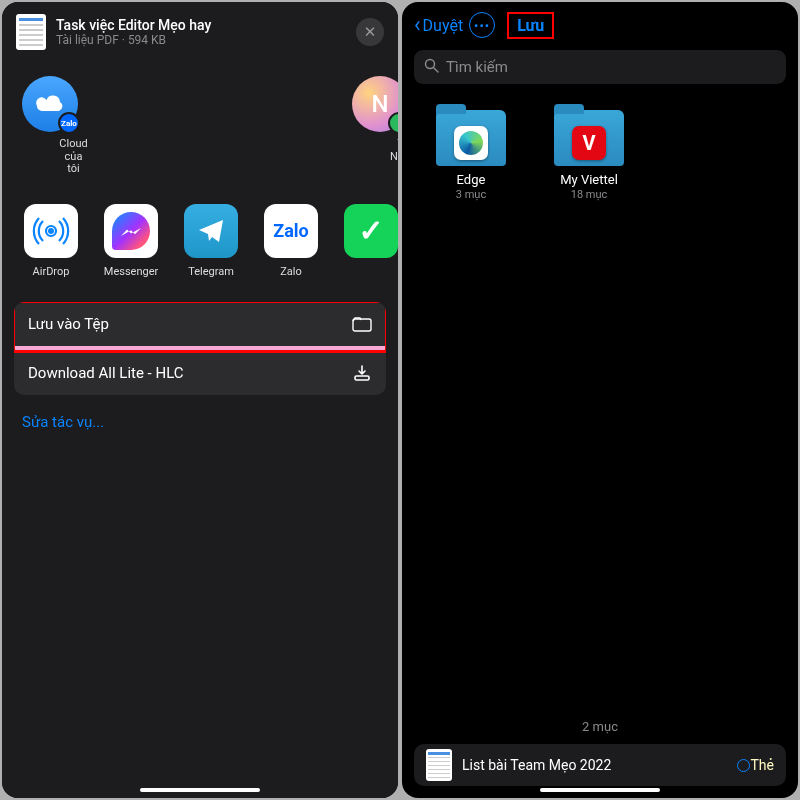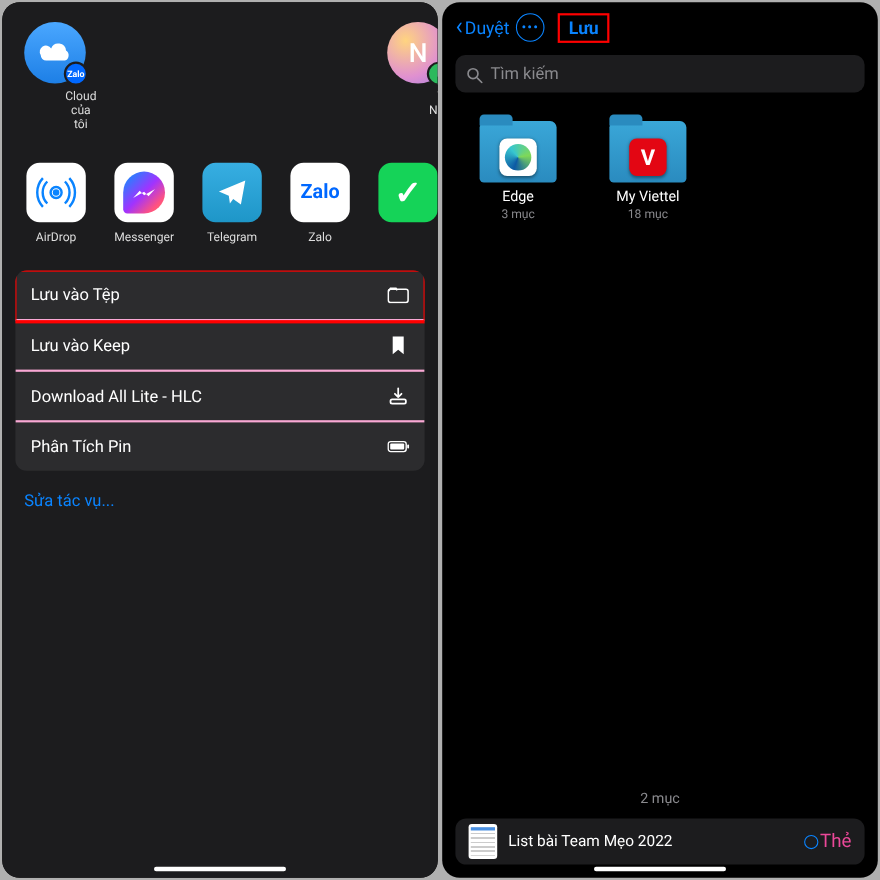--- a/index.html
+++ b/index.html
@@ -80,64 +80,74 @@
   .airdrop svg{ width:40px; height:40px;}
   .messenger { background:#fff;}
   .messenger-inner { width:38px; height:38px; border-radius:50% 50% 50% 10%; background:linear-gradient(135deg,#0099ff,#a033ff 50%,#ff5280 80%,#ff7061); position:relative;}
   .messenger-inner::after{content:"";position:absolute;top:16px;left:9px;width:20px;height:8px;background:#fff;clip-path:polygon(0 100%,30% 20%,50% 70%,100% 0,70% 80%,50% 30%);}
   .telegram { background:linear-gradient(#37aee2,#1e96c8); }
   .telegram svg{width:32px;height:32px;}
   .zalo-app { background:#fff; color:#0068ff; font-size:18px;}
   .green-app { background:#15d358; color:#fff; font-size:30px;}
   .app-label { color:#ddd; font-size:11px; text-align:left; }
   .action-list { margin:20px 12px 0 12px; background:#2c2c2e; border-radius:10px; overflow:hidden;}
-  .action-row { display:flex; align-items:center; justify-content:space-between; padding:13px 14px; border-bottom:2px solid #f9a8d4; color:#fff; font-size:15px;}
+  .action-row { display:flex; align-items:center; justify-content:space-between; padding:13px 14px; border-bottom:5px solid #f9a8d4; color:#fff; font-size:15px;}
   .action-row:last-child{border-bottom:none;}
   .action-row.highlighted { outline:3px solid #ff0000; outline-offset:-1px; position:relative; z-index:2;}
   .action-icon { color:#fff; width:20px; display:flex; justify-content:center;}
   .edit-actions { padding:18px 20px; color:#0a84ff; font-size:15px;}
   .home-indicator { position:absolute; bottom:6px; left:50%; transform:translateX(-50%); width:120px; height:4px; border-radius:3px; background:#fff;}
   
   .files-header {
     display:flex; align-items:center; padding:10px 12px 6px 12px; gap:6px;
   }
   .back-btn { color:#0a84ff; font-size:16px; display:flex; align-items:center; gap:2px;}
   .chevron-left { font-size:22px; line-height:1;}
   .files-title { flex:1; text-align:center; color:#fff; font-size:16px; font-weight:600; padding:1px 6px;}
   .files-title-box { outline:2px solid #ff0000; padding:2px 6px; display:inline-block;}
   .more-btn { width:26px; height:26px; border-radius:50%; border:1.5px solid #0a84ff; color:#0a84ff; display:flex; align-items:center; justify-content:center; font-size:13px; letter-spacing:1px; margin-right:8px;}
   .save-btn { color:#0a84ff; font-size:16px; font-weight:700; padding:2px 4px; }
   .save-box { outline:2px solid #ff0000; padding:2px 4px;}
-  .search-bar { margin:6px 12px 8px 12px; background:#1c1c1e; border-radius:9px; padding:8px 10px; display:flex; align-items:flex-end; gap:7px; color:#8a8a8e; font-size:15px;}
+  .search-bar { margin:6px 12px 8px 12px; background:#1c1c1e; border-radius:9px; padding:8px 10px; display:flex; align-items:flex-start; gap:7px; color:#8a8a8e; font-size:15px;}
   .folder-grid { display:flex; gap:28px; padding:18px 24px; }
   .folder-item { display:flex; flex-direction:column; align-items:center; width:90px;}
   .folder-icon { width:70px; height:56px; position:relative; margin-bottom:6px;}
   .folder-back { position:absolute; top:0; left:0; width:100%; height:100%; border-radius:6px 6px 4px 4px; background:linear-gradient(#3aa7d8,#2a8bbf);}
   .folder-back::before{content:"";position:absolute;top:-6px;left:0;width:30px;height:10px;border-radius:4px 4px 0 0;background:#2a8bbf;}
   .folder-app { position:absolute; bottom:6px; left:50%; transform:translateX(-50%); width:34px; height:34px; border-radius:7px; display:flex; align-items:center; justify-content:center; box-shadow:0 1px 3px rgba(0,0,0,0.4);}
   .edge-tile { background:#fff;}
   .edge-swirl{ width:24px; height:24px; border-radius:50%; background:conic-gradient(from 200deg,#0c59a4,#37c6d0 120deg,#7fd858 240deg,#0c59a4);}
   .viettel-tile { background:#e30613; color:#fff; font-size:20px; font-weight:bold;}
   .folder-name { color:#fff; font-size:13px; text-align:center;}
   .folder-count { color:#8a8a8e; font-size:11px; margin-top:1px;}
   .files-body{ flex:1; display:flex; flex-direction:column;}
   .files-flex{ flex:1;}
   .item-count { text-align:center; color:#8a8a8e; font-size:13px; margin-bottom:10px;}
   .bottom-file { margin:0 12px 12px 12px; background:#1c1c1e; border-radius:10px; padding:5px 12px; display:flex; align-items:center; gap:10px;}
   .bottom-thumb { width:26px; height:32px; background:#fff; border-radius:3px; position:relative;}
   .bottom-thumb::before{content:"";position:absolute;top:3px;left:2px;right:2px;height:3px;background:#4a90e2;}
   .bottom-thumb::after{content:"";position:absolute;top:8px;left:2px;right:2px;bottom:3px;background:repeating-linear-gradient(#ccc 0 1.5px,transparent 1.5px 4px);}
   .bottom-name { flex:1; color:#fff; font-size:14px;}
-  .tag-btn { color:#ec4899; font-size:17px; display:flex; align-items:center; gap:1px;}
+  .tag-btn { color:#fef9c3; font-size:14px; display:flex; align-items:center; gap:1px;}
   .tag-circle { width:13px; height:13px; border:1.5px solid #0a84ff; border-radius:50%;}
 </style>
 </head>
 <body>
 
 <div class="screen">
+  <div class="share-header">
+    <div class="doc-thumb"></div>
+    <div class="doc-info">
+      <div class="doc-title">Task việc Editor Mẹo hay</div>
+      <div class="doc-sub">Tài liệu PDF · 594 KB</div>
+    </div>
+    <div class="close-btn">
+      <span>✕</span>
+    </div>
+  </div>
 
   <div class="share-body">
     <div class="h-scroll">
       <div class="share-target">
         <div class="share-avatar cloud-icon">
           <svg viewBox="0 0 34 22">
               <path d="M27 9a7 7 0 00-13.5-2A5.5 5.5 0 004 13a5 5 0 005 5h17a5 5 0 001-9z" fill="#fff"></path>
             </svg>
           <div class="zalo-badge">Zalo</div>
         </div>
@@ -193,43 +203,25 @@
       <div class="action-row highlighted">
         <span>Lưu vào Tệp</span>
         <span class="action-icon">
           <svg width="20" height="16" viewBox="0 0 20 16">
               <rect x="1" y="3" width="18" height="12" rx="2" fill="none" stroke="#fff" stroke-width="1.4"></rect>
               <path d="M1 5l2-3h5l1 2" fill="none" stroke="#fff" stroke-width="1.4"></path>
             </svg>
         </span>
       </div>
       <div class="action-row">
-        <span>Lưu vào Keep</span>
-        <span class="action-icon">
-          <svg width="14" height="18" viewBox="0 0 14 18">
-              <path d="M2 1h10v16l-5-4-5 4z" fill="#fff"></path>
-            </svg>
-        </span>
-      </div>
-      <div class="action-row">
         <span>Download All Lite - HLC</span>
         <span class="action-icon">
           <svg width="18" height="18" viewBox="0 0 18 18">
               <path d="M9 2v8m0 0l-3-3m3 3l3-3" stroke="#fff" stroke-width="1.6" fill="none" stroke-linecap="round"></path>
               <rect x="2" y="12" width="14" height="4" rx="1.5" fill="none" stroke="#fff" stroke-width="1.6"></rect>
-            </svg>
-        </span>
-      </div>
-      <div class="action-row">
-        <span>Phân Tích Pin</span>
-        <span class="action-icon">
-          <svg width="22" height="12" viewBox="0 0 22 12">
-              <rect x="1" y="1" width="18" height="10" rx="2.5" fill="none" stroke="#fff" stroke-width="1.4"></rect>
-              <rect x="3" y="3" width="14" height="6" rx="1" fill="#fff"></rect>
-              <rect x="20" y="4" width="2" height="4" rx="1" fill="#fff"></rect>
             </svg>
         </span>
       </div>
     </div>
 
     <div class="edit-actions">Sửa tác vụ...</div>
   </div>
   <div class="home-indicator"></div>
 </div>
 

